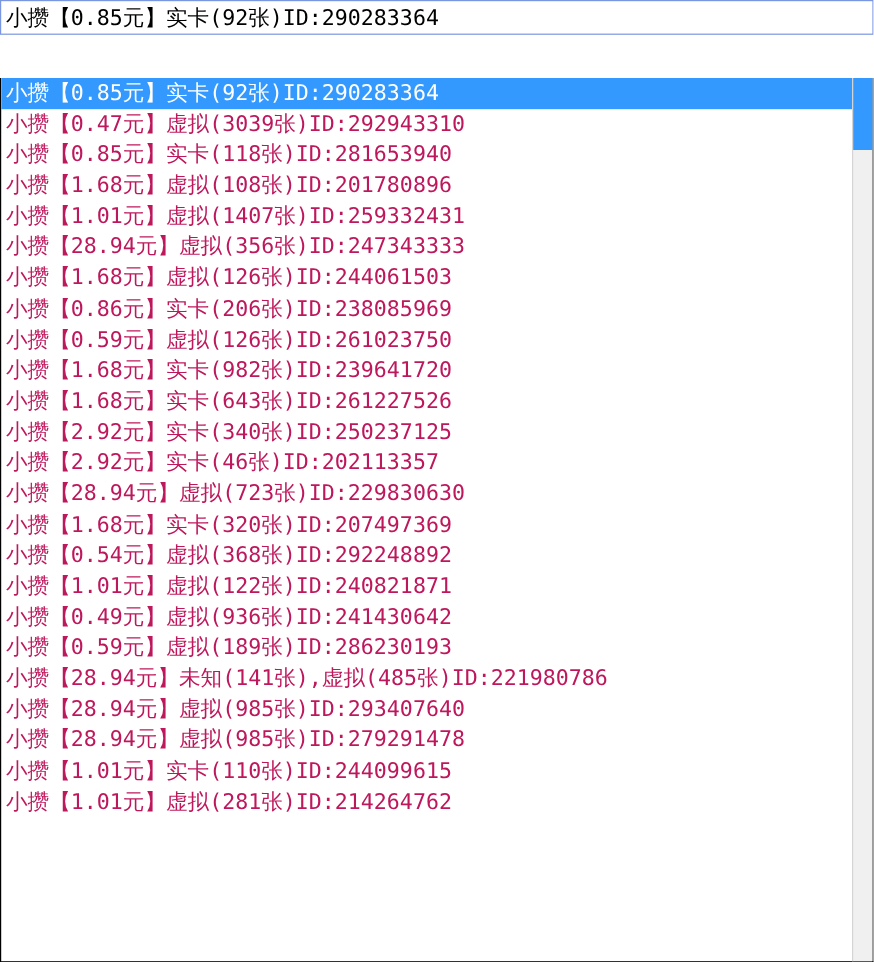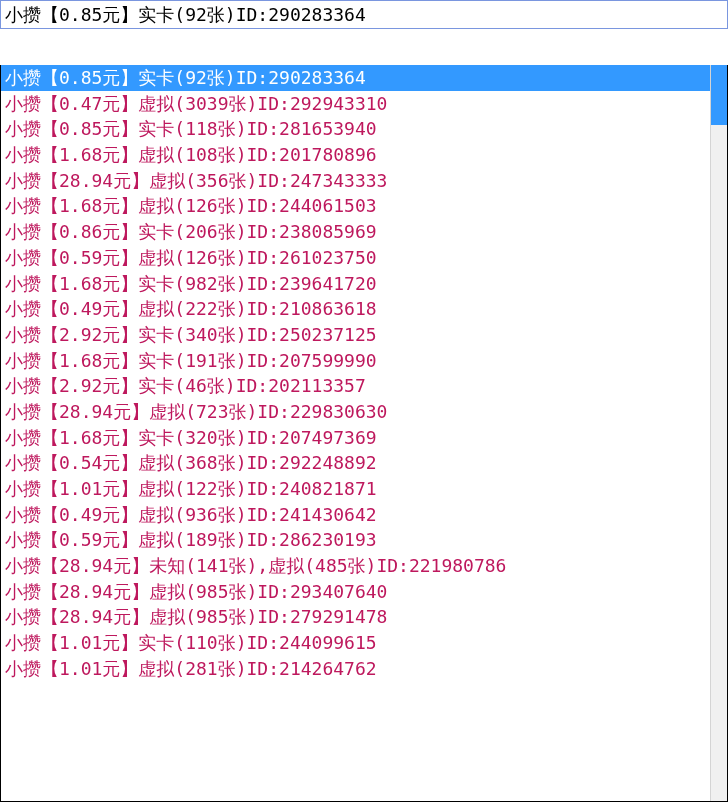--- a/index.html
+++ b/index.html
@@ -84,28 +84,28 @@
 <body>
 
 <div class="combo-container">
   <input type="text" class="combo-input" value="小攒【0.85元】实卡(92张)ID:290283364" style="">
   <div class="dropdown">
     <div class="dropdown-list" id="dropdown-list">
         <div class="dropdown-item selected">小攒【0.85元】实卡(92张)ID:290283364</div>
         <div class="dropdown-item">小攒【0.47元】虚拟(3039张)ID:292943310</div>
         <div class="dropdown-item">小攒【0.85元】实卡(118张)ID:281653940</div>
         <div class="dropdown-item">小攒【1.68元】虚拟(108张)ID:201780896</div>
+        <div class="dropdown-item">小攒【1.01元】虚拟(1407张)ID:259332431</div>
         <div class="dropdown-item">小攒【28.94元】虚拟(356张)ID:247343333</div>
         <div class="dropdown-item">小攒【1.68元】虚拟(126张)ID:244061503</div>
         <div class="dropdown-item">小攒【0.86元】实卡(206张)ID:238085969</div>
         <div class="dropdown-item">小攒【0.59元】虚拟(126张)ID:261023750</div>
         <div class="dropdown-item">小攒【1.68元】实卡(982张)ID:239641720</div>
-        <div class="dropdown-item">小攒【0.49元】虚拟(222张)ID:210863618</div>
+        <div class="dropdown-item">小攒【1.68元】实卡(643张)ID:261227526</div>
         <div class="dropdown-item">小攒【2.92元】实卡(340张)ID:250237125</div>
-        <div class="dropdown-item">小攒【1.68元】实卡(191张)ID:207599990</div>
         <div class="dropdown-item">小攒【2.92元】实卡(46张)ID:202113357</div>
         <div class="dropdown-item">小攒【28.94元】虚拟(723张)ID:229830630</div>
         <div class="dropdown-item">小攒【1.68元】实卡(320张)ID:207497369</div>
         <div class="dropdown-item">小攒【0.54元】虚拟(368张)ID:292248892</div>
         <div class="dropdown-item">小攒【1.01元】虚拟(122张)ID:240821871</div>
         <div class="dropdown-item">小攒【0.49元】虚拟(936张)ID:241430642</div>
         <div class="dropdown-item">小攒【0.59元】虚拟(189张)ID:286230193</div>
         <div class="dropdown-item">小攒【28.94元】未知(141张),虚拟(485张)ID:221980786</div>
         <div class="dropdown-item">小攒【28.94元】虚拟(985张)ID:293407640</div>
         <div class="dropdown-item">小攒【28.94元】虚拟(985张)ID:279291478</div>

